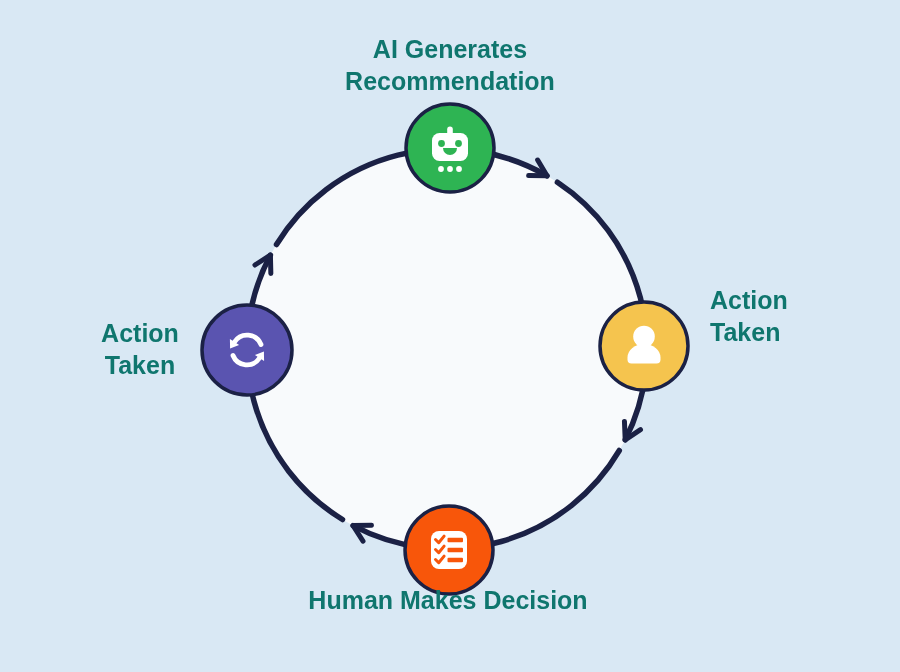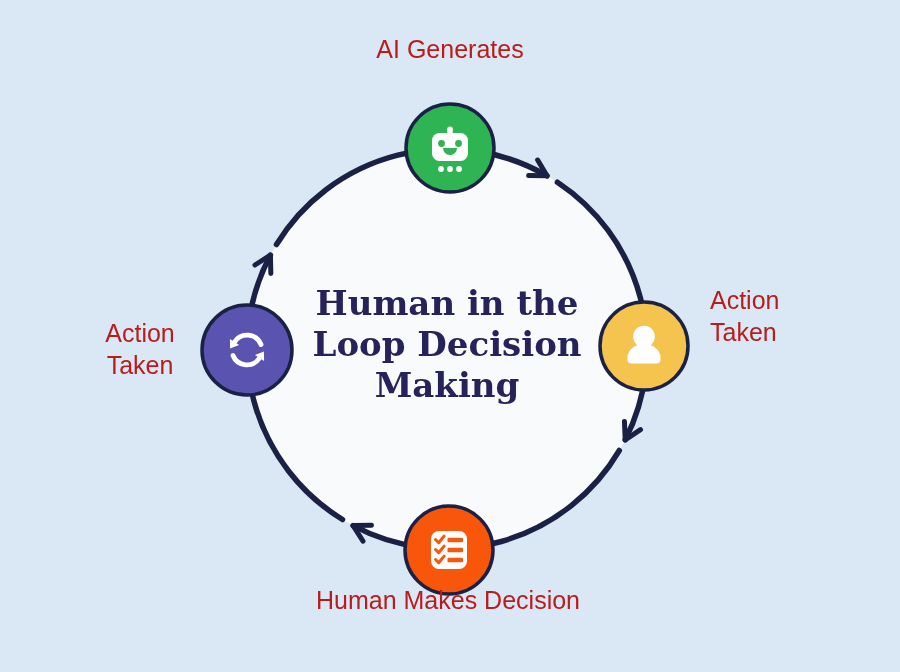--- a/index.html
+++ b/index.html
@@ -6,23 +6,23 @@
   .canvas{
     position:relative;
     width:900px;height:672px;
     background:#d9e8f4;
     overflow:hidden;
     font-family:"Liberation Sans", sans-serif;
   }
   .diagram-svg{position:absolute;left:0;top:0;}
   .label{
     position:absolute;
-    color:#b91c1c;
+    color:#0f766e;
     font-size:25px;
-    font-weight:400;
+    font-weight:700;
     line-height:32px;
     white-space:nowrap;
   }
   .label.centered{transform:translateX(-50%);text-align:center;}
   .title{
     position:absolute;
     left:447px;top:283px;
     transform:translateX(-50%);
     text-align:center;
     color:#26235a;
@@ -104,28 +104,24 @@
         <g fill="none" stroke="#ffffff" stroke-width="4.8" stroke-linecap="round">
           <path d="M 261 344.5 A 15 15 0 0 0 234.5 342"></path>
           <path d="M 233 355.5 A 15 15 0 0 0 259.5 358"></path>
         </g>
         <polygon points="230.1,348.6 239.1,345 229.9,339" fill="#ffffff"></polygon>
         <polygon points="263.9,351.4 264.1,361 254.9,355" fill="#ffffff"></polygon>
       </g>
     </g>
   </svg>
 
-  <div class="title">
-    <div>Human in the</div>
-    <div>Loop Decision</div>
-    <div>Making</div>
-  </div>
 
   <div class="label centered label-top">
     <div>AI Generates</div>
+    <div>Recommendation</div>
   </div>
 
   <div class="label label-right">
     <div>Action</div>
     <div>Taken</div>
   </div>
 
   <div class="label centered label-bottom">
     <div>Human Makes Decision</div>
   </div>

